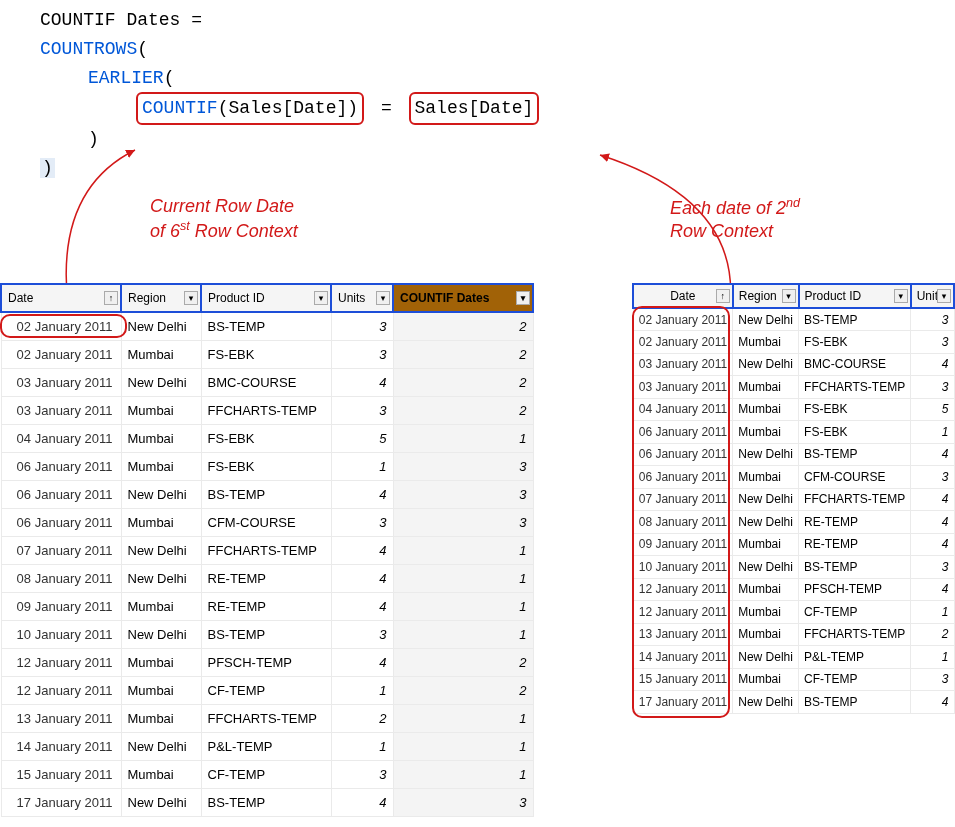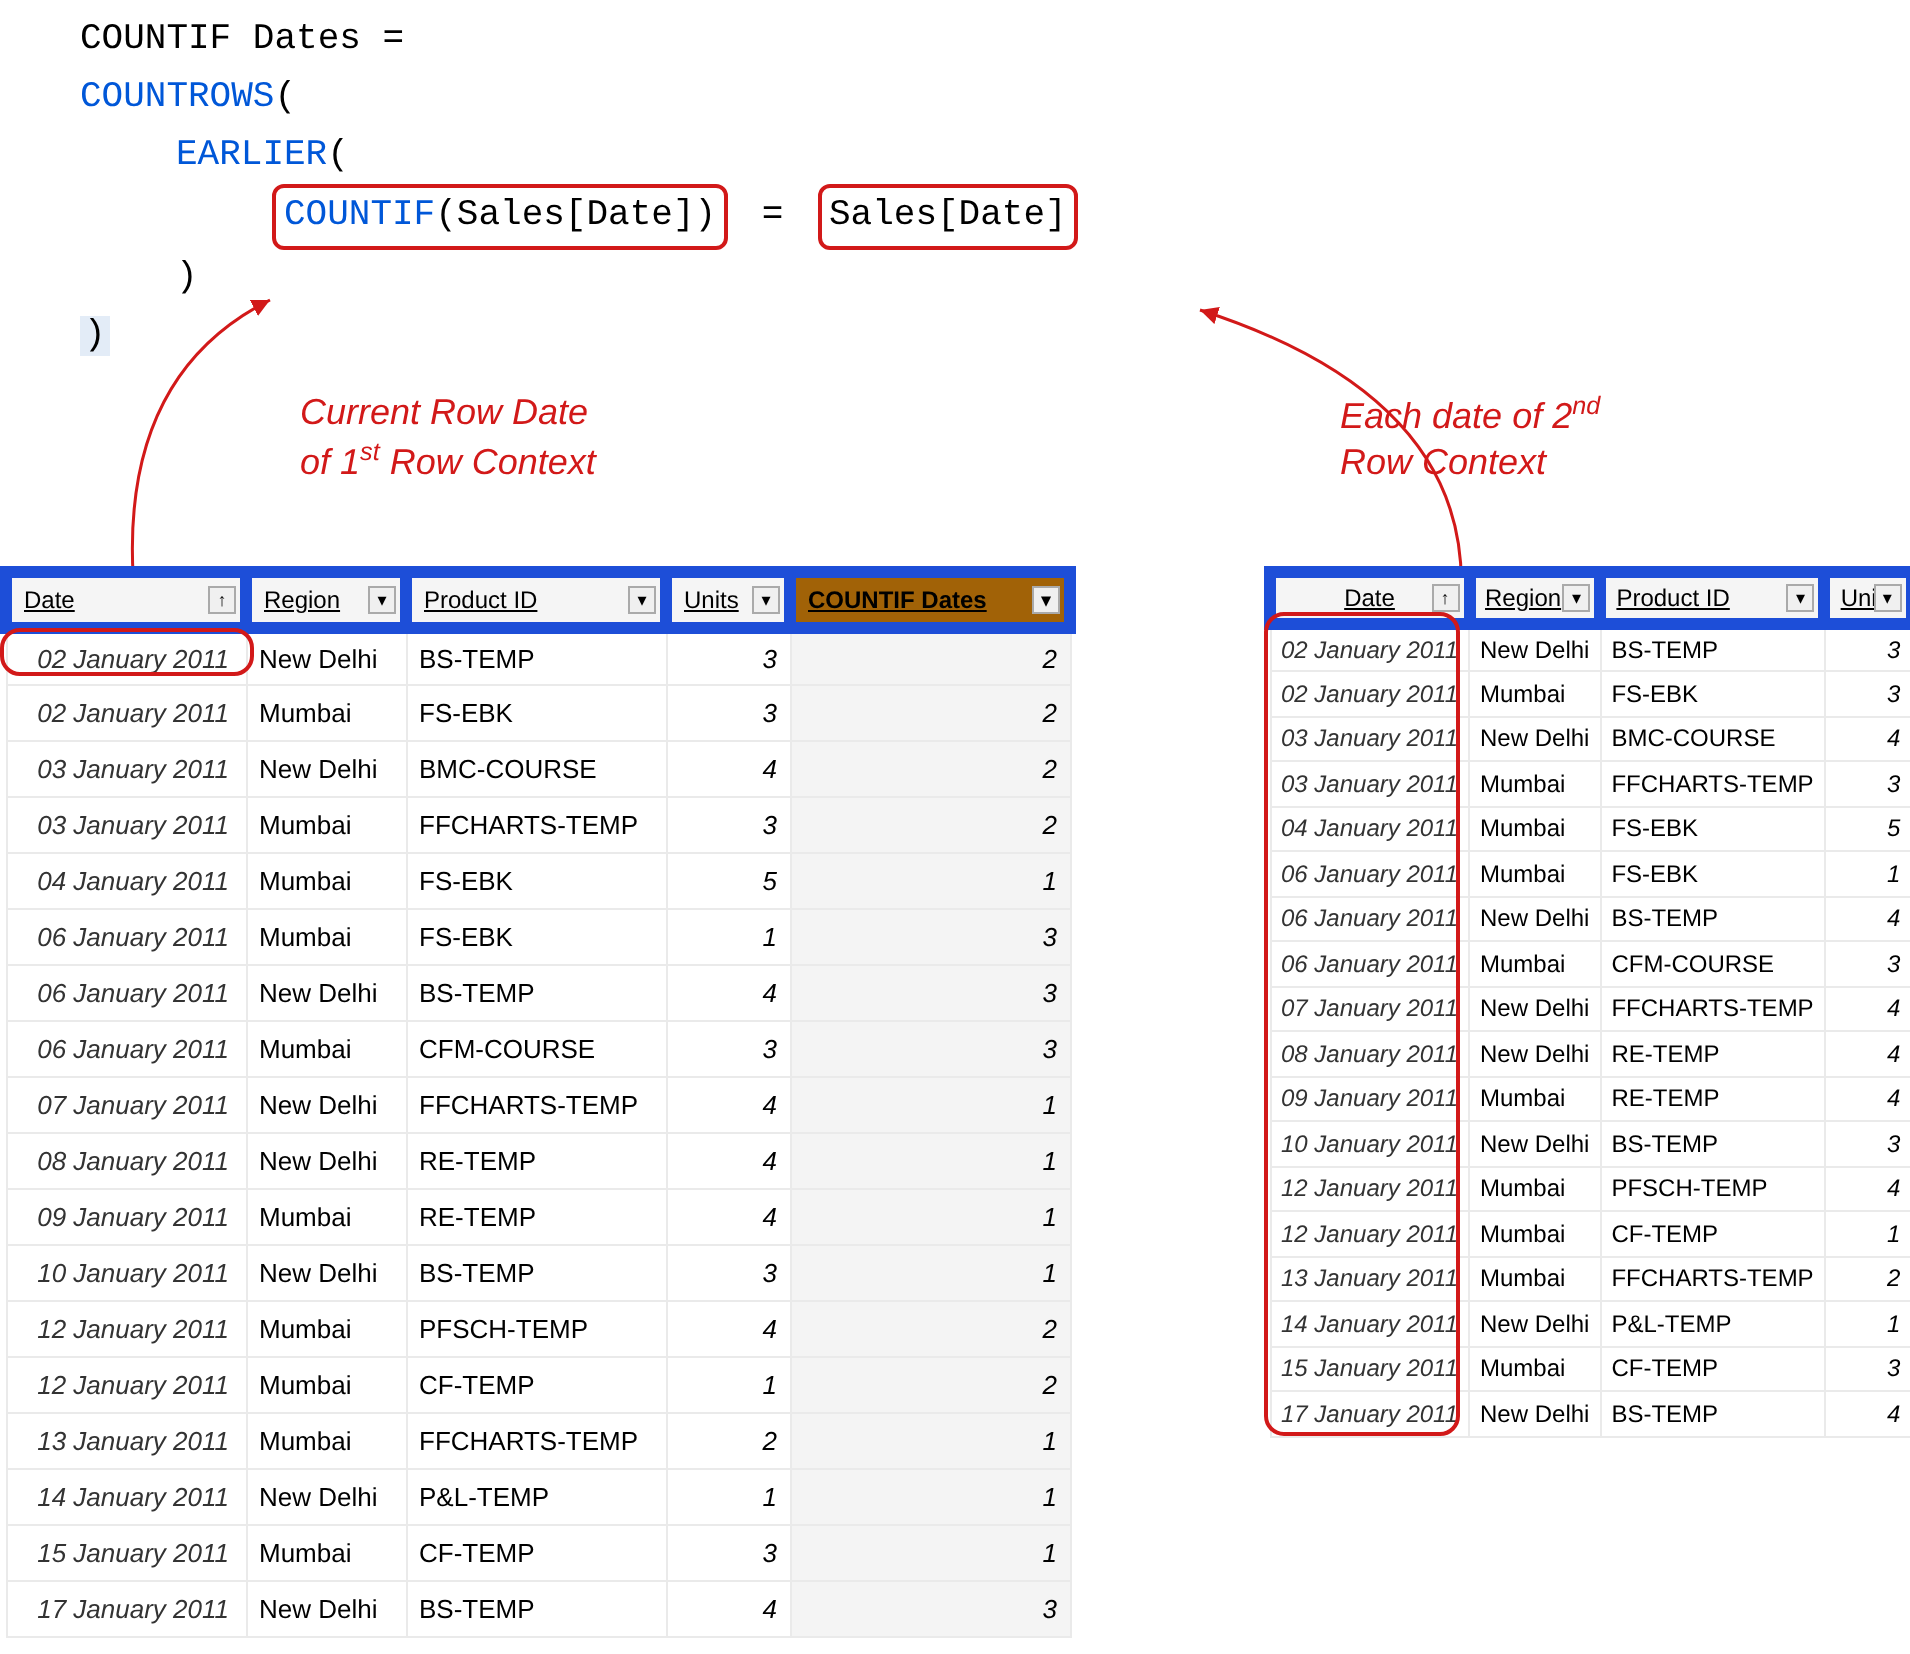--- a/index.html
+++ b/index.html
@@ -43,28 +43,27 @@
   }
   .annotation sup { font-size: 0.7em; }
   .arrow-svg { position: absolute; overflow: visible; pointer-events: none; }
   .table-wrap {
     position: absolute;
     border-collapse: collapse;
     font-size: 13px;
   }
   .table-wrap th {
     background: #f5f5f5;
-    border: 6px solid #1d4ed8;
+    border: 2px solid #1d4ed8;
     padding: 4px 6px;
     text-align: left;
     font-weight: normal;
     position: relative;
     white-space: nowrap;
     font-size: 12px;
-    text-decoration: underline;
   }
   .table-wrap th .drop {
     position: absolute;
     right: 2px;
     top: 50%;
     transform: translateY(-50%);
     width: 14px;
     height: 14px;
     border: 1px solid #aaa;
     background: #f0f0f0;
@@ -74,21 +73,21 @@
     font-size: 9px;
   }
   .table-wrap th.countif { background: #a16207; font-weight: bold; color: #000; }
   .table-wrap td {
     border: 1px solid #eaeaea;
     padding: 4px 6px;
     background: #fff;
     white-space: nowrap;
     font-size: 13px;
   }
-  .table-wrap td.date { font-style: italic; color: #333; text-align: right; padding-right: 8px;}
+  .table-wrap td.date { color: #333; text-align: right; padding-right: 8px;}
   .table-wrap td.num { text-align: right; font-style: italic; }
   .table-wrap td.countif-cell { background: #f4f4f4; text-align: right; font-style: italic; }
   .right-date-col-box {
     position: absolute;
     border: 2px solid #d21919;
     border-radius: 10px;
     pointer-events: none;
   }
   #table-left { left: 0; top: 283px; }
   #table-right { left: 632px; top: 283px; }
@@ -109,21 +108,21 @@
     <span class="boxed"><span class="blue">COUNTIF</span><span class="black">(Sales[Date])</span></span>
     <span class="black" style="margin:0 6px;">=</span>
     <span class="boxed"><span class="black">Sales[Date]</span></span>
   </div>
   <div style="padding-left:48px;"><span class="black">)</span></div>
   <div><span class="black" style="background:#e3ecf7;padding:0 2px;">)</span></div>
 </div>
 
 <div class="annotation" style="left:150px; top:195px;">
   <div>Current Row Date</div>
-  <div><span>of 1</span><sup>st</sup><span>  Row Context</span></div>
+  <div><span>of 6</span><sup>st</sup><span>  Row Context</span></div>
 </div>
 
 <div class="annotation" style="left:670px; top:195px;">
   <div><span>Each date of 2</span><sup>nd</sup></div>
   <div>Row Context</div>
 </div>
 
 <svg class="arrow-svg" style="left:0;top:0;" width="955" height="827">
   <defs>
     <marker id="ah" markerWidth="8" markerHeight="8" refX="6" refY="3" orient="auto">

